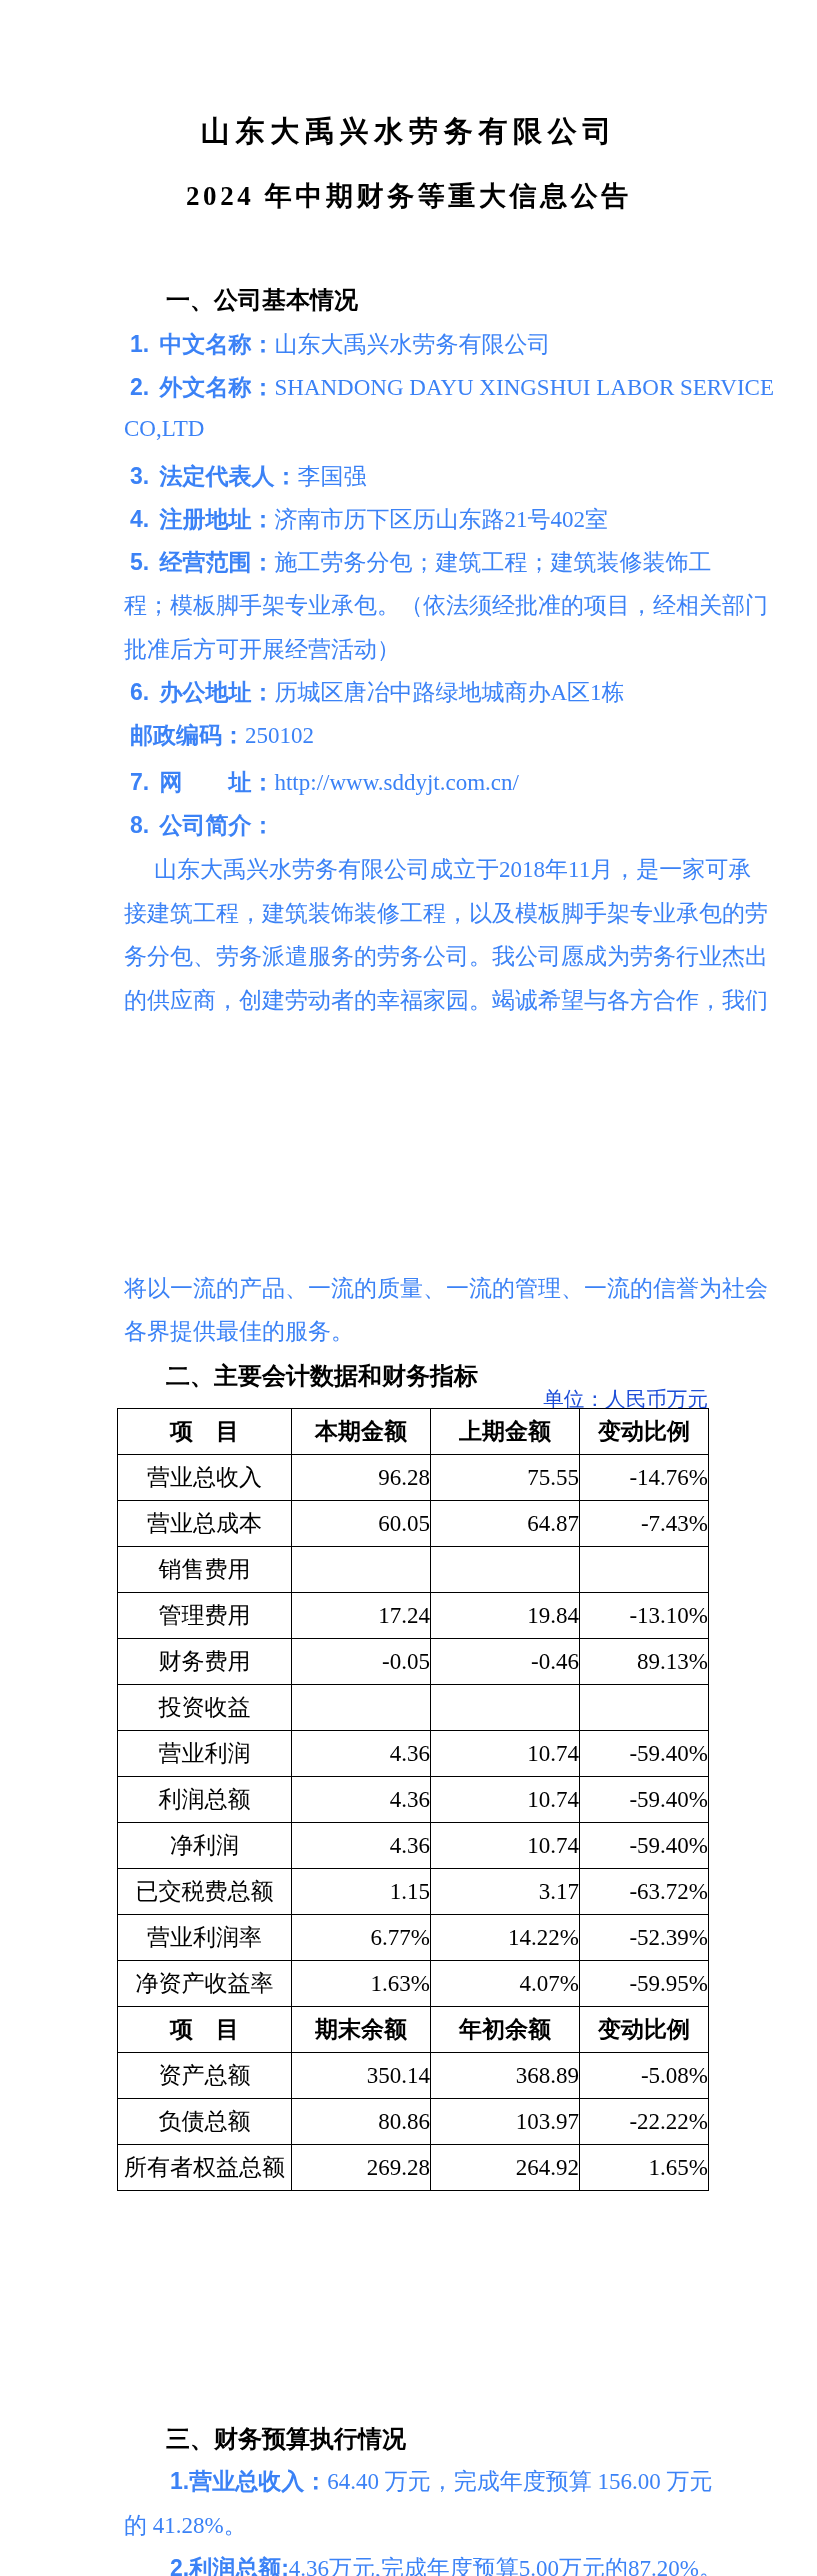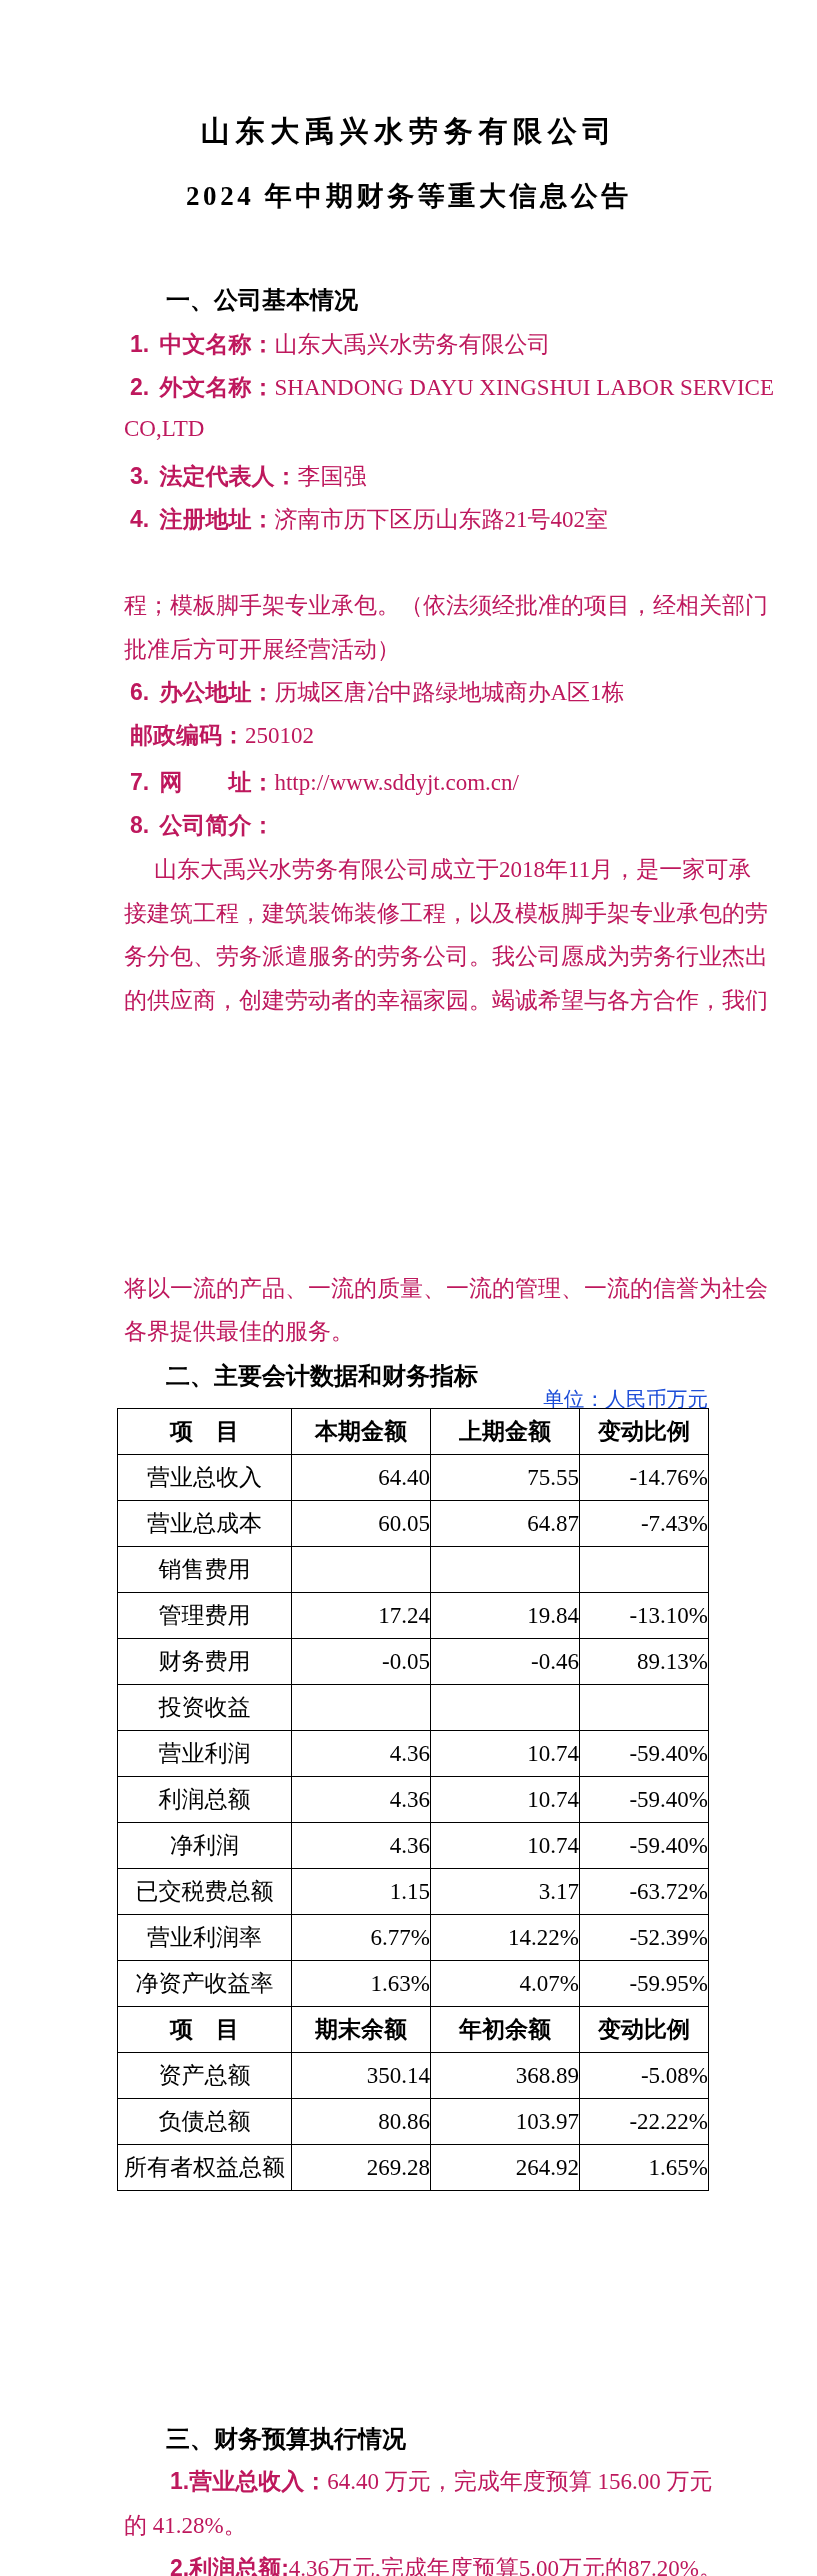--- a/index.html
+++ b/index.html
@@ -8,21 +8,21 @@
     width:818px;
     height:3470px;
     background:#ffffff;
     overflow:hidden;
     color:#000000;
     font-family:"Liberation Serif","DejaVu Serif",serif;
   }
   .abs{position:absolute;white-space:nowrap;}
   .serif{font-family:"Liberation Serif","DejaVu Serif",serif;font-weight:400;}
   .hei{font-family:"Liberation Sans","DejaVu Sans",sans-serif;font-weight:700;}
-  .body-line{font-size:23px;line-height:29px;color:#be185d;}
+  .body-line{font-size:23px;line-height:29px;color:#3b82f6;}
   .num{margin-right:10.3px;}
   .title-line{
     left:0;width:818px;text-align:center;
     font-family:"Liberation Serif","DejaVu Serif",serif;
     font-weight:700;color:#000;
   }
   .t1{top:112px;font-size:29px;letter-spacing:5.7px;}
   .t2{top:178px;font-size:27px;letter-spacing:3.6px;}
   .sec-heading{font-size:24px;line-height:29px;color:#000;}
   .unit-label{font-size:20.6px;color:#1d4ed8;}
@@ -67,20 +67,23 @@
   <div class="abs body-line serif" style="top:414px;left:124px;">CO,LTD</div>
 
   <div class="abs body-line" style="top:462px;left:130px;">
     <span class="hei num">3.</span><span class="hei">法定代表人：</span><span class="serif">李国强</span>
   </div>
 
   <div class="abs body-line" style="top:505px;left:130px;">
     <span class="hei num">4.</span><span class="hei">注册地址：</span><span class="serif">济南市历下区历山东路21号402室</span>
   </div>
 
+  <div class="abs body-line" style="top:548px;left:130px;">
+    <span class="hei num">5.</span><span class="hei">经营范围：</span><span class="serif">施工劳务分包；建筑工程；建筑装修装饰工</span>
+  </div>
   <div class="abs body-line serif" style="top:591px;left:124px;">程；模板脚手架专业承包。（依法须经批准的项目，经相关部门</div>
   <div class="abs body-line serif" style="top:635px;left:124px;">批准后方可开展经营活动）</div>
 
   <div class="abs body-line" style="top:678px;left:130px;">
     <span class="hei num">6.</span><span class="hei">办公地址：</span><span class="serif">历城区唐冶中路绿地城商办A区1栋</span>
   </div>
   <div class="abs body-line" style="top:721px;left:130px;">
     <span class="hei">邮政编码：</span><span class="serif">250102</span>
   </div>
 
@@ -115,21 +118,21 @@
       </colgroup>
       <tbody>
           <tr>
         <th>项　目</th>
         <th>本期金额</th>
         <th>上期金额</th>
         <th>变动比例</th>
       </tr>
       <tr>
         <td class="c-item">营业总收入</td>
-        <td class="c-num">64.40</td>
+        <td class="c-num">96.28</td>
         <td class="c-num">75.55</td>
         <td class="c-num">-14.76%</td>
       </tr>
       <tr>
         <td class="c-item">营业总成本</td>
         <td class="c-num">60.05</td>
         <td class="c-num">64.87</td>
         <td class="c-num">-7.43%</td>
       </tr>
       <tr>

